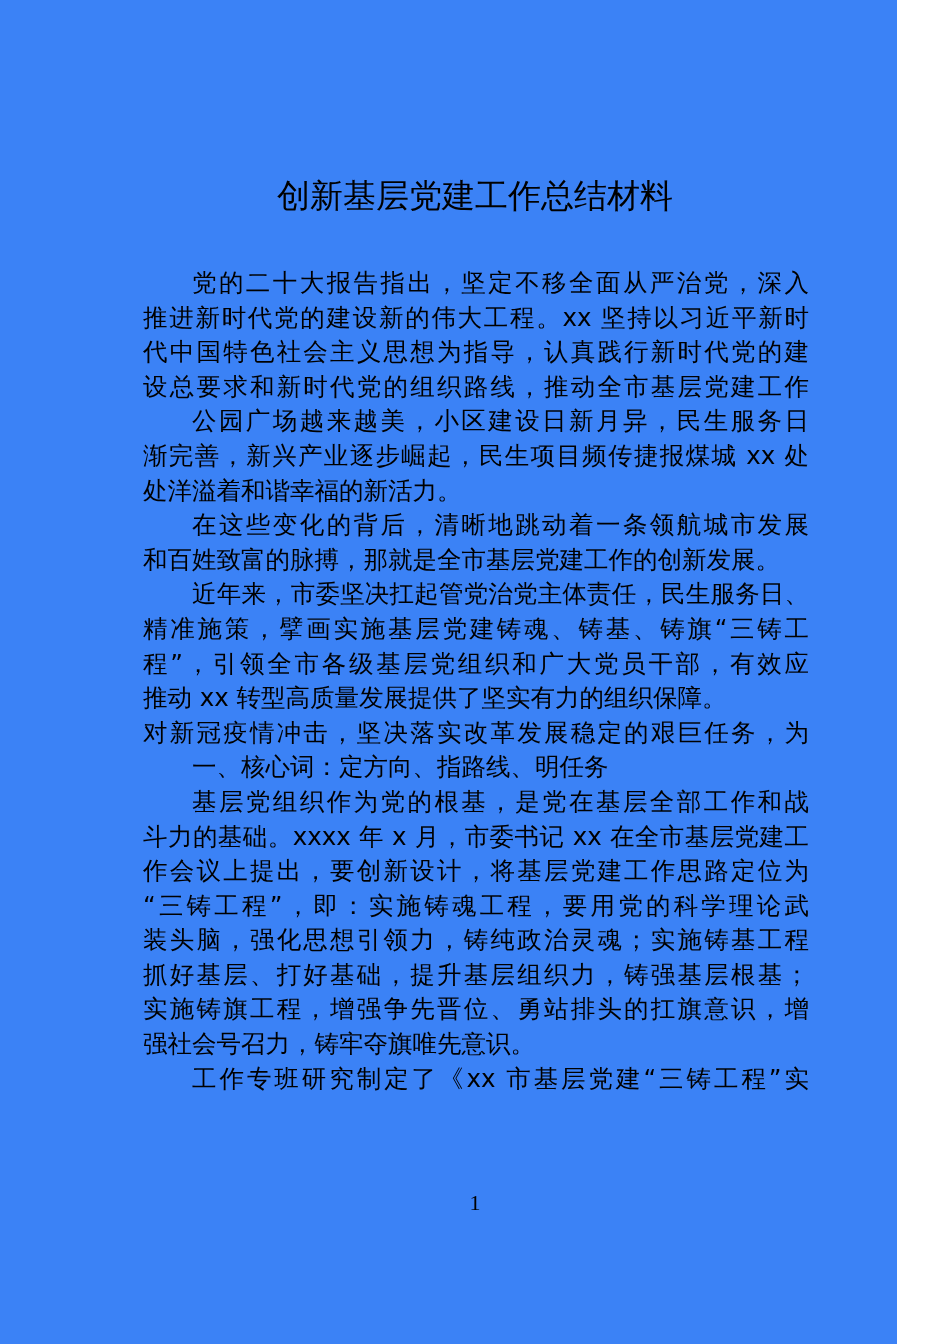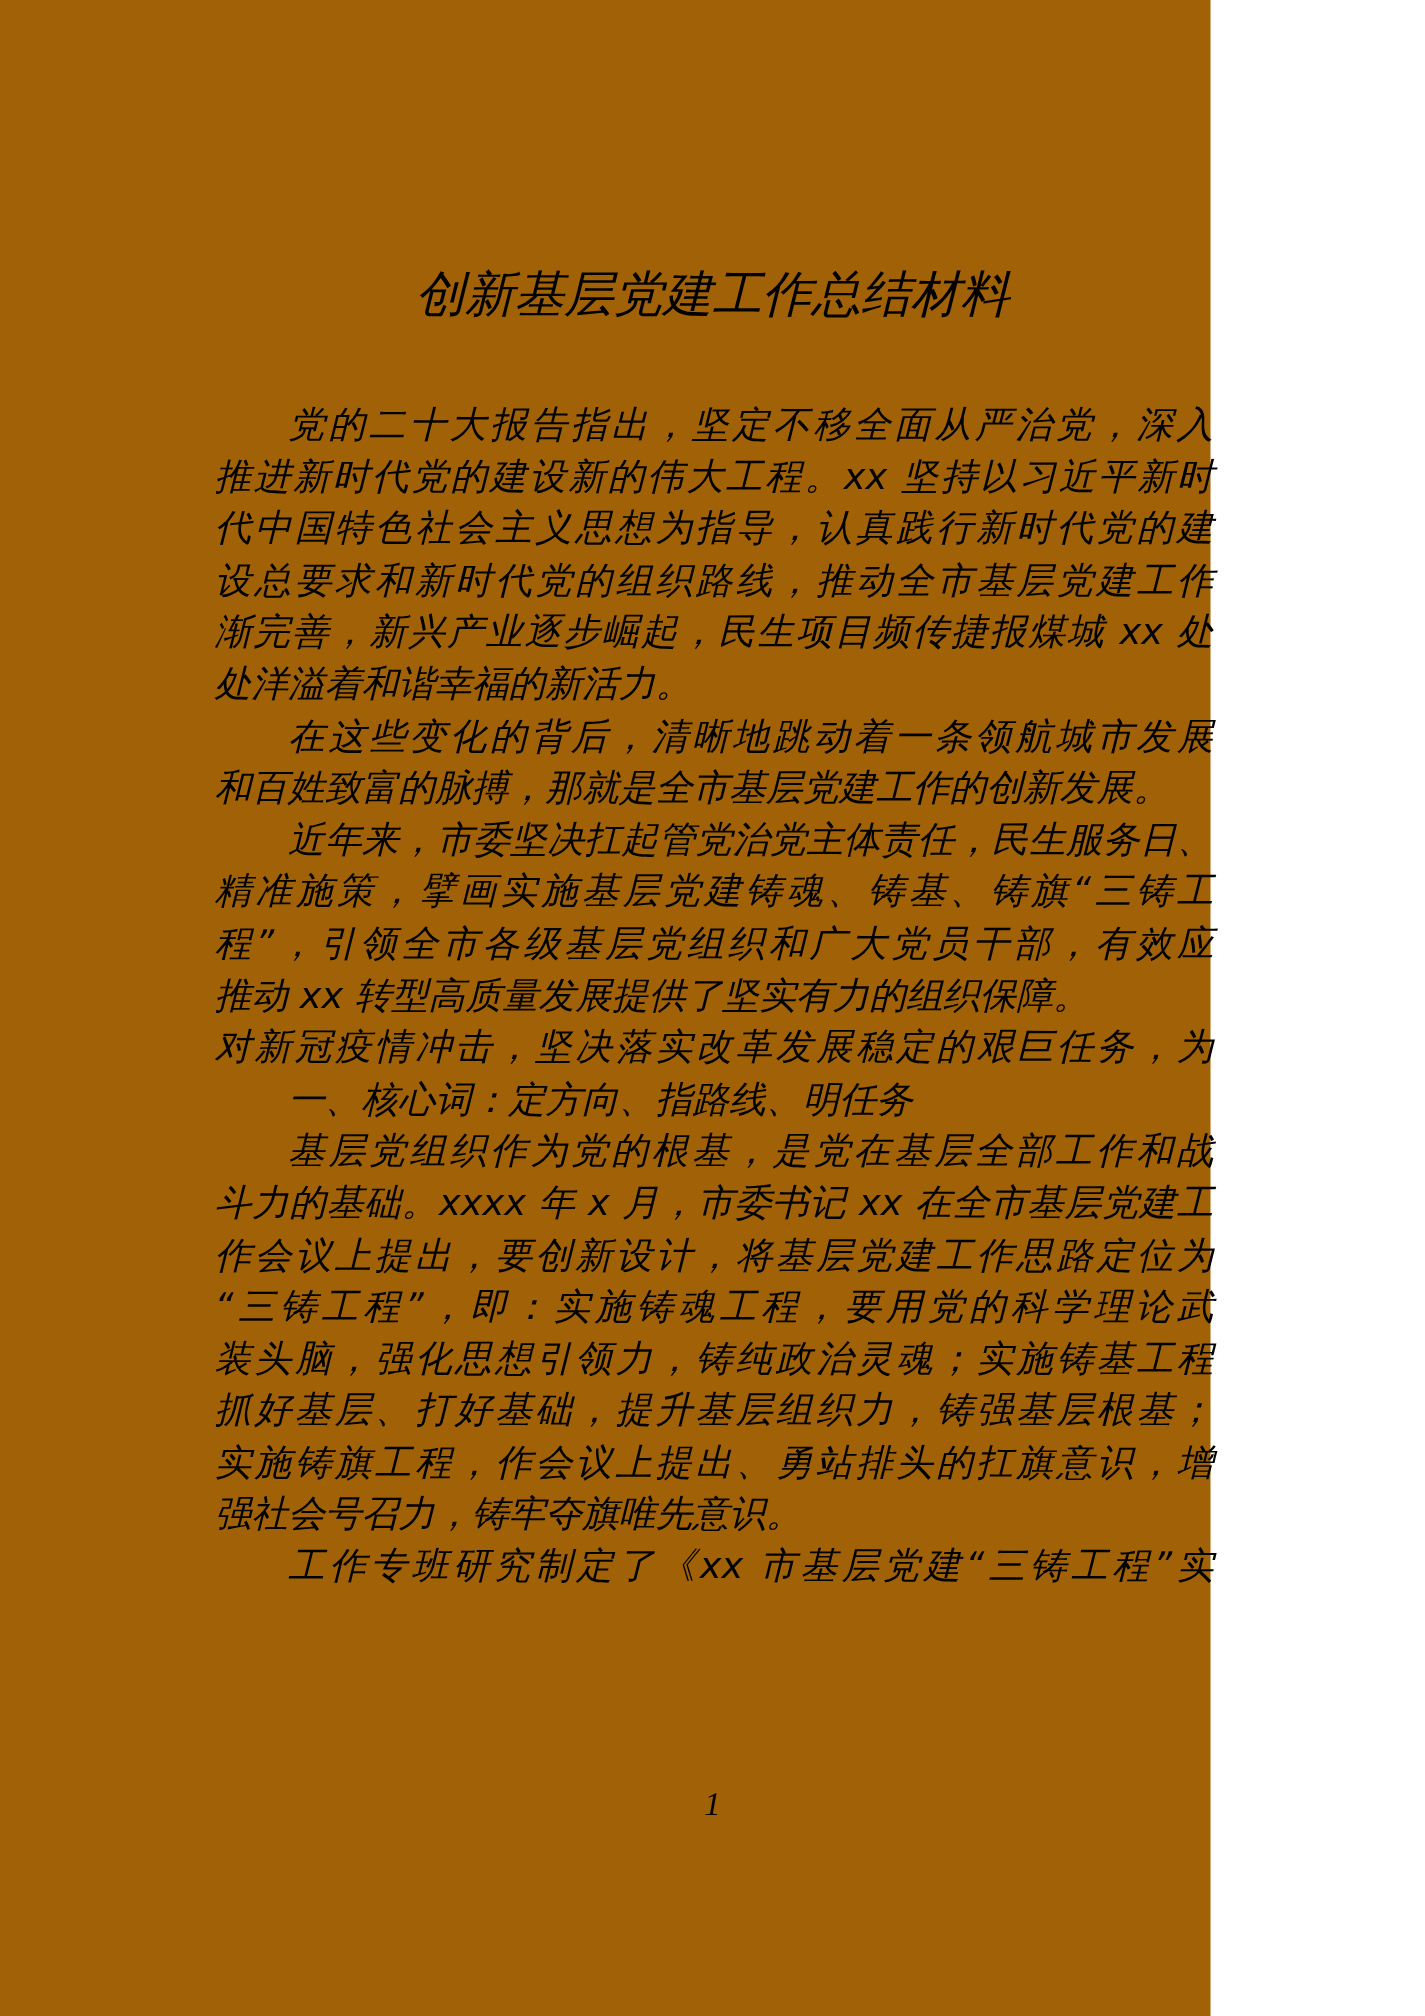--- a/index.html
+++ b/index.html
@@ -1,52 +1,53 @@
 <!DOCTYPE html>
 <html><head>
   <meta charset="utf-8">
   <style>
     html, body { margin: 0; padding: 0; background: #ffffff; }
     body { width: 950px; height: 1344px; position: relative; overflow: hidden;
            font-family: "DejaVu Sans", "Liberation Sans", sans-serif; color: #000; }
-    .page { position: absolute; left: 0; top: 0; width: 807px; height: 1344px; background: #a16207; font-style: italic; }
+    .page { position: absolute; left: 0; top: 0; width: 897px; height: 1344px; background: #3b82f6; }
     .title { position: absolute; top: 172px; left: 0; width: 950px; text-align: center;
              font-size: 33px; line-height: 48px; letter-spacing: 0px; }
     .body { position: absolute; left: 143px; top: 266px; width: 666px; }
     .line { display: block; height: 34.6px; line-height: 34.6px; font-size: 24.5px;
             white-space: nowrap; text-align: justify; text-align-last: justify; }
     .line.last { text-align-last: left; }
     .line.indent { padding-left: 49px; }
     .pagenum { position: absolute; top: 1190px; left: 0; width: 950px; text-align: center;
                font-family: "Liberation Serif", "DejaVu Serif", serif; font-size: 22px; }
   </style>
 </head>
 <body>
 
 <div class="page">
   <div class="title">创新基层党建工作总结材料</div>
   <div class="body">
     <span class="line indent">党的二十大报告指出，坚定不移全面从严治党，深入</span>
     <span class="line">推进新时代党的建设新的伟大工程。xx 坚持以习近平新时</span>
     <span class="line">代中国特色社会主义思想为指导，认真践行新时代党的建</span>
     <span class="line">设总要求和新时代党的组织路线，推动全市基层党建工作</span>
+    <span class="line indent">公园广场越来越美，小区建设日新月异，民生服务日</span>
     <span class="line">渐完善，新兴产业逐步崛起，民生项目频传捷报煤城 xx 处</span>
     <span class="line last">处洋溢着和谐幸福的新活力。</span>
     <span class="line indent">在这些变化的背后，清晰地跳动着一条领航城市发展</span>
     <span class="line last">和百姓致富的脉搏，那就是全市基层党建工作的创新发展。</span>
     <span class="line indent">近年来，市委坚决扛起管党治党主体责任，民生服务日、</span>
     <span class="line">精准施策，擘画实施基层党建铸魂、铸基、铸旗“三铸工</span>
     <span class="line">程”，引领全市各级基层党组织和广大党员干部，有效应</span>
     <span class="line last">推动 xx 转型高质量发展提供了坚实有力的组织保障。</span>
     <span class="line">对新冠疫情冲击，坚决落实改革发展稳定的艰巨任务，为</span>
     <span class="line indent last">一、核心词：定方向、指路线、明任务</span>
     <span class="line indent">基层党组织作为党的根基，是党在基层全部工作和战</span>
     <span class="line">斗力的基础。xxxx 年 x 月，市委书记 xx 在全市基层党建工</span>
     <span class="line">作会议上提出，要创新设计，将基层党建工作思路定位为</span>
     <span class="line">“三铸工程”，即：实施铸魂工程，要用党的科学理论武</span>
     <span class="line">装头脑，强化思想引领力，铸纯政治灵魂；实施铸基工程</span>
     <span class="line">抓好基层、打好基础，提升基层组织力，铸强基层根基；</span>
-    <span class="line">实施铸旗工程，作会议上提出、勇站排头的扛旗意识，增</span>
+    <span class="line">实施铸旗工程，增强争先晋位、勇站排头的扛旗意识，增</span>
     <span class="line last">强社会号召力，铸牢夺旗唯先意识。</span>
     <span class="line indent">工作专班研究制定了《xx 市基层党建“三铸工程”实</span>
   </div>
   <div class="pagenum">1</div>
 </div>
 
 </body></html>

